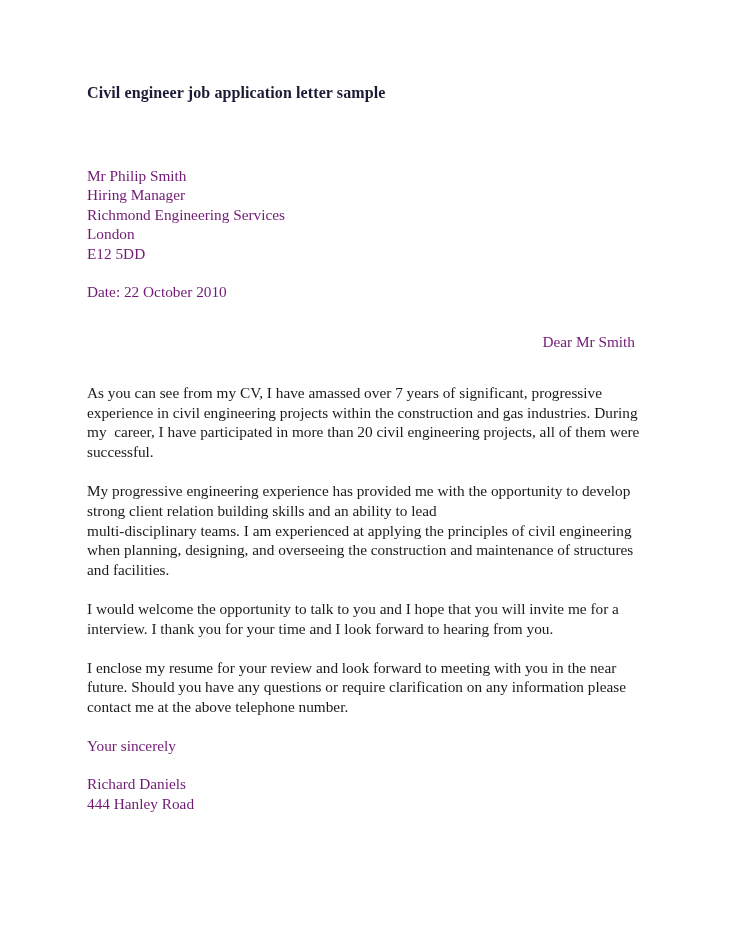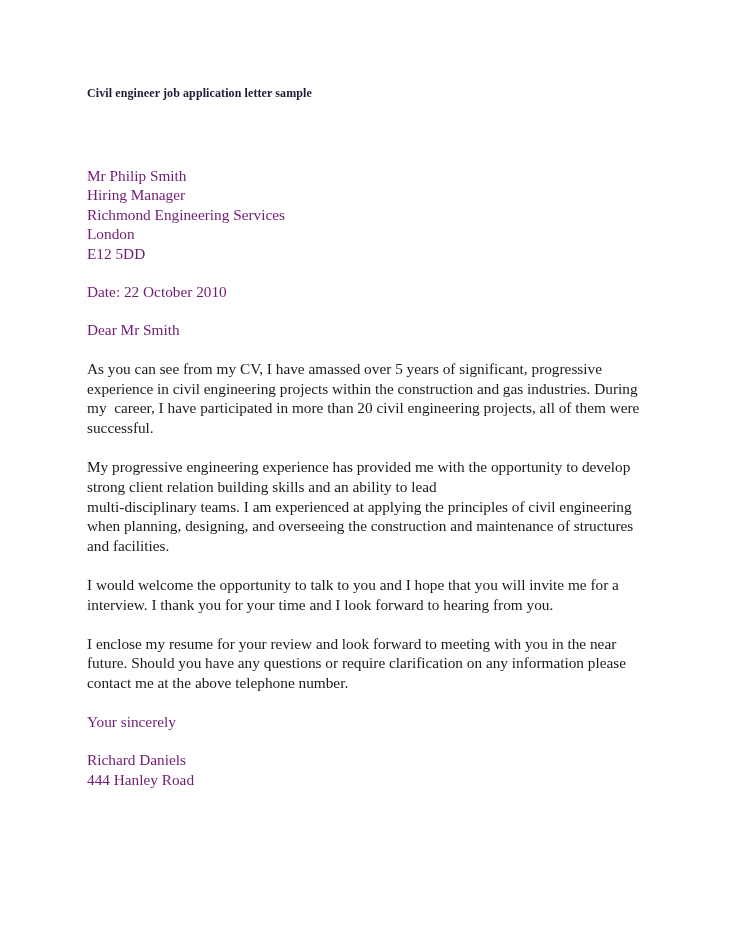--- a/index.html
+++ b/index.html
@@ -25,21 +25,21 @@
   }
 
   .letter {
     position: absolute;
     left: 87px;
     top: 82px;
     width: 560px;
   }
 
   .letter-title {
-    font-size: 12px;
+    font-size: 16px;
     font-weight: bold;
     color: #1b1b35;
     letter-spacing: 0.1px;
     line-height: 22px;
     margin: 0 0 0 0;
   }
 
   .block {
     font-size: 15.3px;
     color: #701a75;
@@ -58,21 +58,21 @@
     font-size: 15.3px;
     color: #1a1a1a;
     line-height: 19.8px;
     margin: 0;
     white-space: pre-wrap;
   }
 
   .para + .para { margin-top: 19px; }
 
   .date-line { margin: 0; }
-  .salutation { margin: 0; }
+  .salutation { margin: 12px; text-align: right; }
 </style>
 </head>
 <body>
 
 <div class="page">
   <div class="letter">
 
     <h1 class="letter-title">Civil engineer job application letter sample</h1>
 
     <div class="spacer-xl"></div>
@@ -93,21 +93,21 @@
 
     <div class="spacer-l"></div>
 
     <div class="block">
       <p class="salutation">Dear Mr Smith</p>
     </div>
 
     <div class="spacer-l"></div>
 
     <div>
-      <p class="para">As you can see from my CV, I have amassed over 5 years of significant, progressive experience in civil engineering projects within the construction and gas industries. During my  career, I have participated in more than 20 civil engineering projects, all of them were successful.</p>
+      <p class="para">As you can see from my CV, I have amassed over 7 years of significant, progressive experience in civil engineering projects within the construction and gas industries. During my  career, I have participated in more than 20 civil engineering projects, all of them were successful.</p>
       <p class="para">My progressive engineering experience has provided me with the opportunity to develop strong client relation building skills and an ability to lead
 multi-disciplinary teams. I am experienced at applying the principles of civil engineering when planning, designing, and overseeing the construction and maintenance of structures and facilities.</p>
       <p class="para">I would welcome the opportunity to talk to you and I hope that you will invite me for a interview. I thank you for your time and I look forward to hearing from you.</p>
       <p class="para">I enclose my resume for your review and look forward to meeting with you in the near future. Should you have any questions or require clarification on any information please contact me at the above telephone number.</p>
     </div>
 
     <div class="spacer-l"></div>
 
     <div class="block">
       <div class="sig-line">Your sincerely</div>

